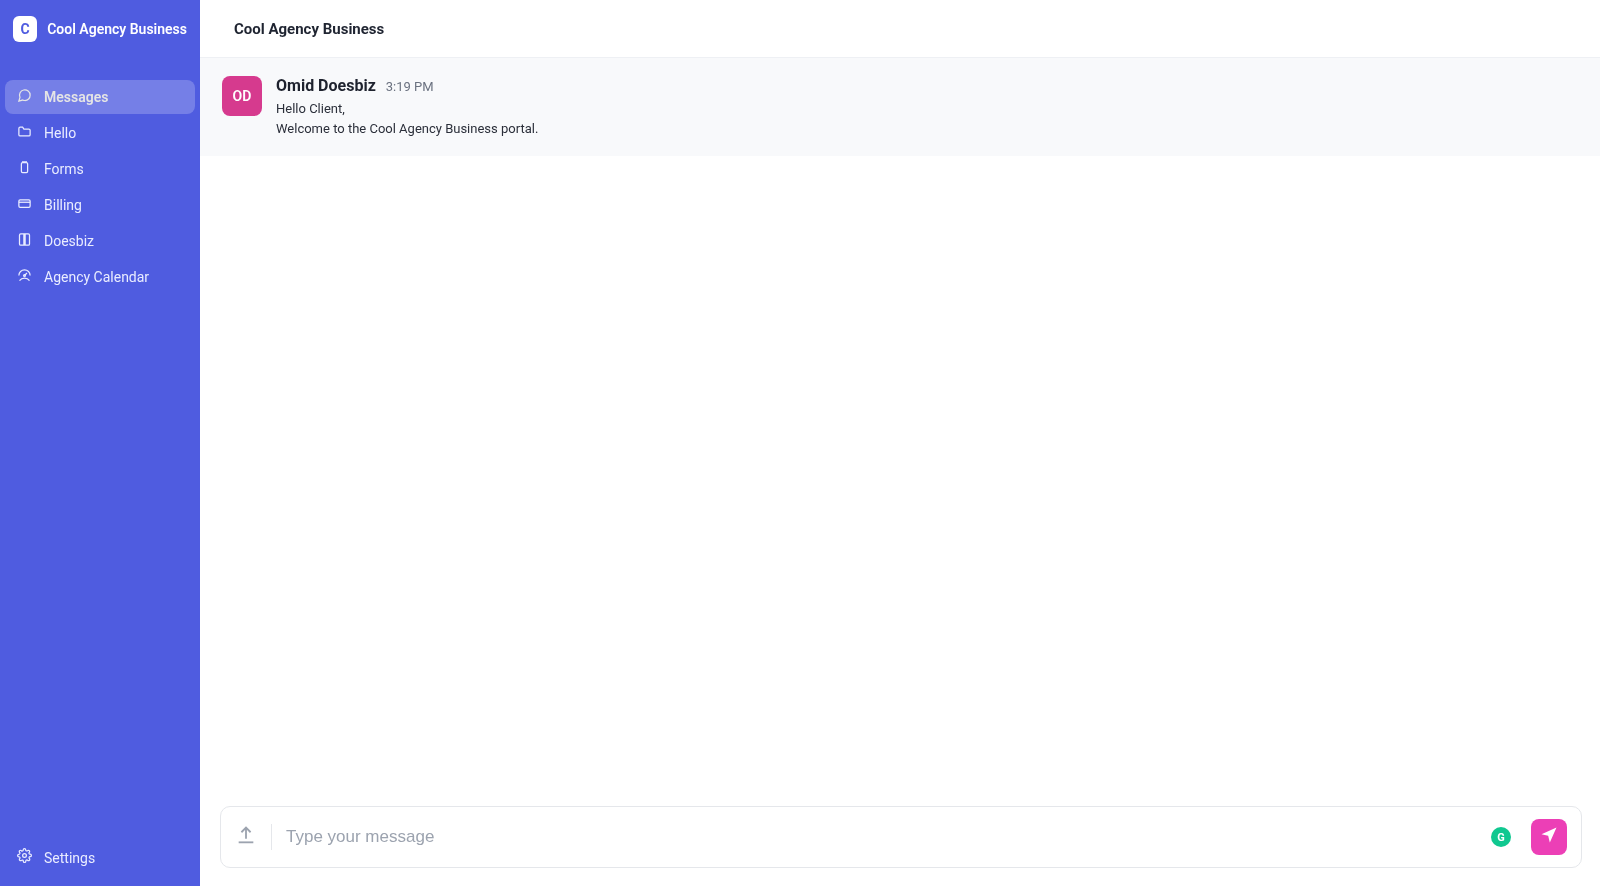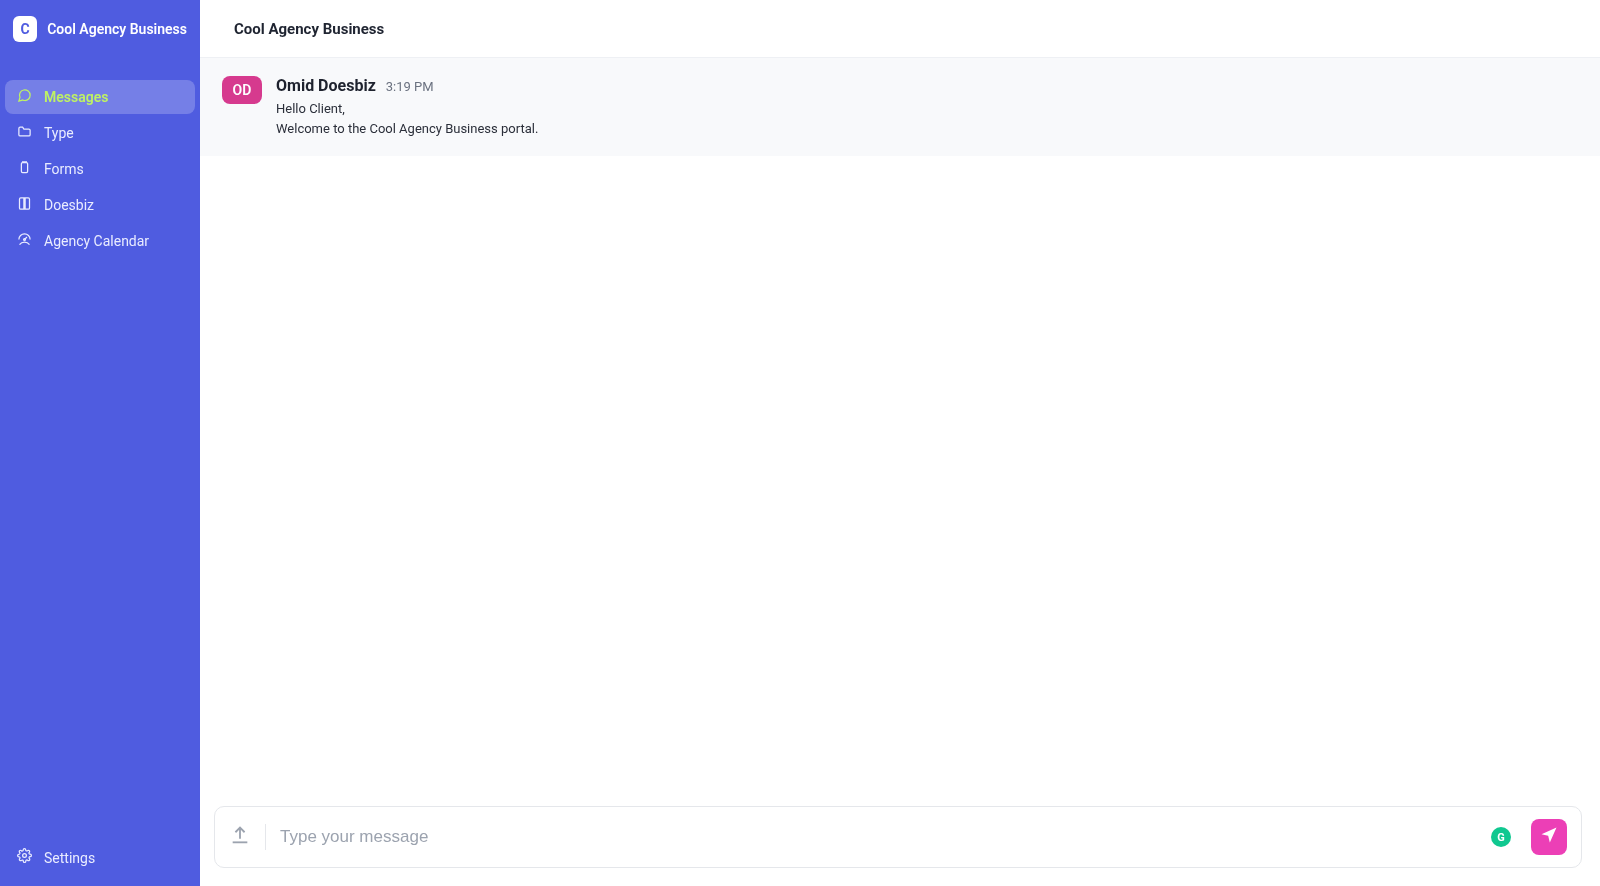--- a/index.html
+++ b/index.html
@@ -54,21 +54,21 @@
       align-items: center;
       gap: 12px;
       font-size: 14px;
       padding: 8px 12px;
       border-radius: 8px;
       cursor: pointer;
       color: #e9ecff;
     }
     .nav-item.active {
       background: rgba(255,255,255,0.22);
-      color: #bef264;
+      color: #e5e5e5;
       font-weight: 600;
     }
     .nav-item svg { width: 15px; height: 15px; flex-shrink: 0; }
     .sidebar-spacer { flex: 1; }
     .settings-item {
       display: flex;
       align-items: flex-end;
       gap: 12px;
       font-size: 14px;
       padding: 8px 12px;
@@ -101,38 +101,38 @@
       overflow-y: auto;
     }
     .msg {
       display: flex;
       gap: 14px;
       padding: 18px 22px;
       background: #f8f9fb;
     }
     .avatar {
       width: 40px;
-      height: 28px;
+      height: 40px;
       border-radius: 8px;
       background: #d63a8e;
       color: #fff;
       display: flex;
       align-items: center;
       justify-content: center;
       font-size: 14px;
       font-weight: 600;
     }
     .msg-body { display: flex; flex-direction: column; gap: 4px; }
     .msg-header { display: flex; align-items: baseline; gap: 10px; }
     .msg-author { font-weight: 700; font-size: 16px; color: #1e222e; }
     .msg-time { font-size: 13px; color: #6b7280; }
     .msg-text { font-size: 13px; color: #2b2f3a; line-height: 1.5; white-space: pre-line; }
     
     .composer-wrap {
-      padding: 0 18px 18px 14px;
+      padding: 0 18px 18px 20px;
     }
     .composer {
       display: flex;
       align-items: center;
       border: 1px solid #e5e7eb;
       border-radius: 10px;
       padding: 12px 14px;
       gap: 14px;
       position: relative;
     }
@@ -196,30 +196,39 @@
           </svg>
       </span>
       <span>Messages</span>
     </div>
     <div class="nav-item">
       <span>
         <svg viewBox="0 0 24 24" fill="none" stroke="currentColor" stroke-width="2">
             <path d="M3 7a2 2 0 0 1 2-2h4l2 3h8a2 2 0 0 1 2 2v7a2 2 0 0 1-2 2H5a2 2 0 0 1-2-2z"></path>
           </svg>
       </span>
-      <span>Type</span>
+      <span>Hello</span>
     </div>
     <div class="nav-item">
       <span>
         <svg viewBox="0 0 24 24" fill="none" stroke="currentColor" stroke-width="2">
             <rect x="7" y="4" width="10" height="16" rx="2"></rect>
             <path d="M9 4V3h6v1"></path>
           </svg>
       </span>
       <span>Forms</span>
+    </div>
+    <div class="nav-item">
+      <span>
+        <svg viewBox="0 0 24 24" fill="none" stroke="currentColor" stroke-width="2">
+            <rect x="3" y="6" width="18" height="12" rx="2"></rect>
+            <path d="M3 10h18"></path>
+          </svg>
+      </span>
+      <span>Billing</span>
     </div>
     <div class="nav-item">
       <span>
         <svg viewBox="0 0 24 24" fill="none" stroke="currentColor" stroke-width="2">
             <path d="M4 5a2 2 0 0 1 2-2h5v18H6a2 2 0 0 1-2-2zM20 5a2 2 0 0 0-2-2h-5v18h5a2 2 0 0 0 2-2z"></path>
           </svg>
       </span>
       <span>Doesbiz</span>
     </div>
     <div class="nav-item">

